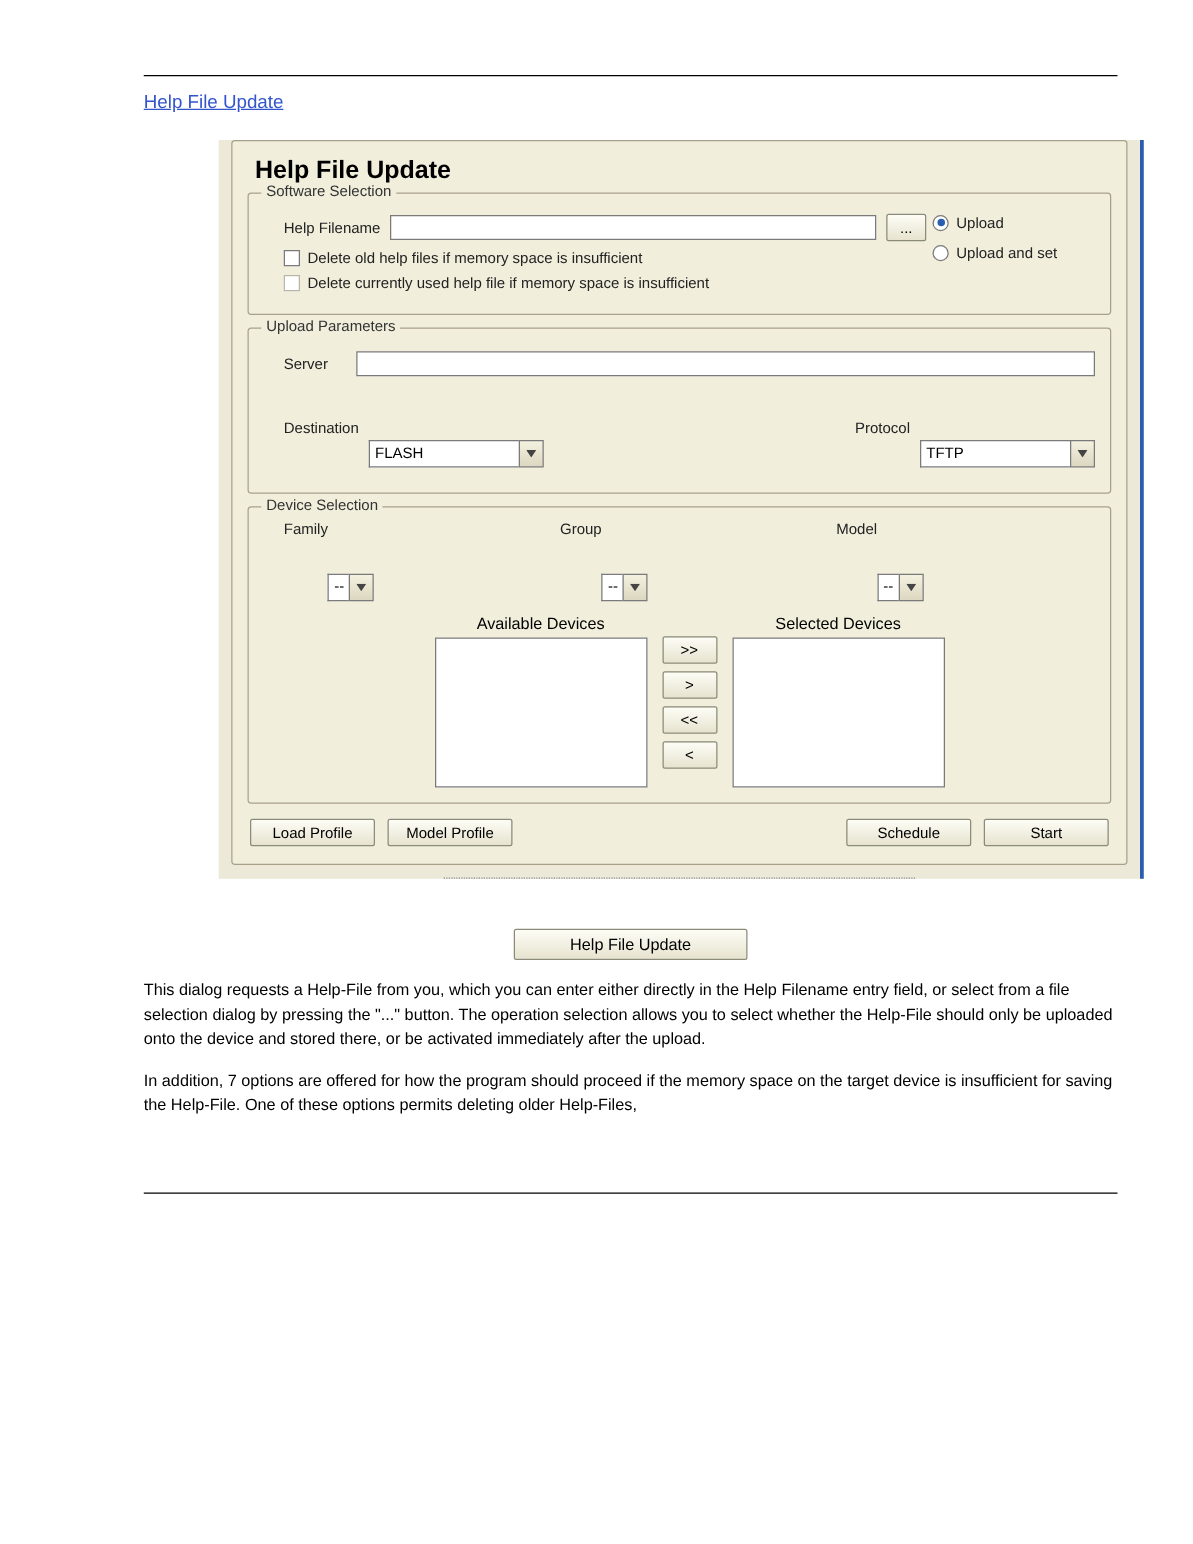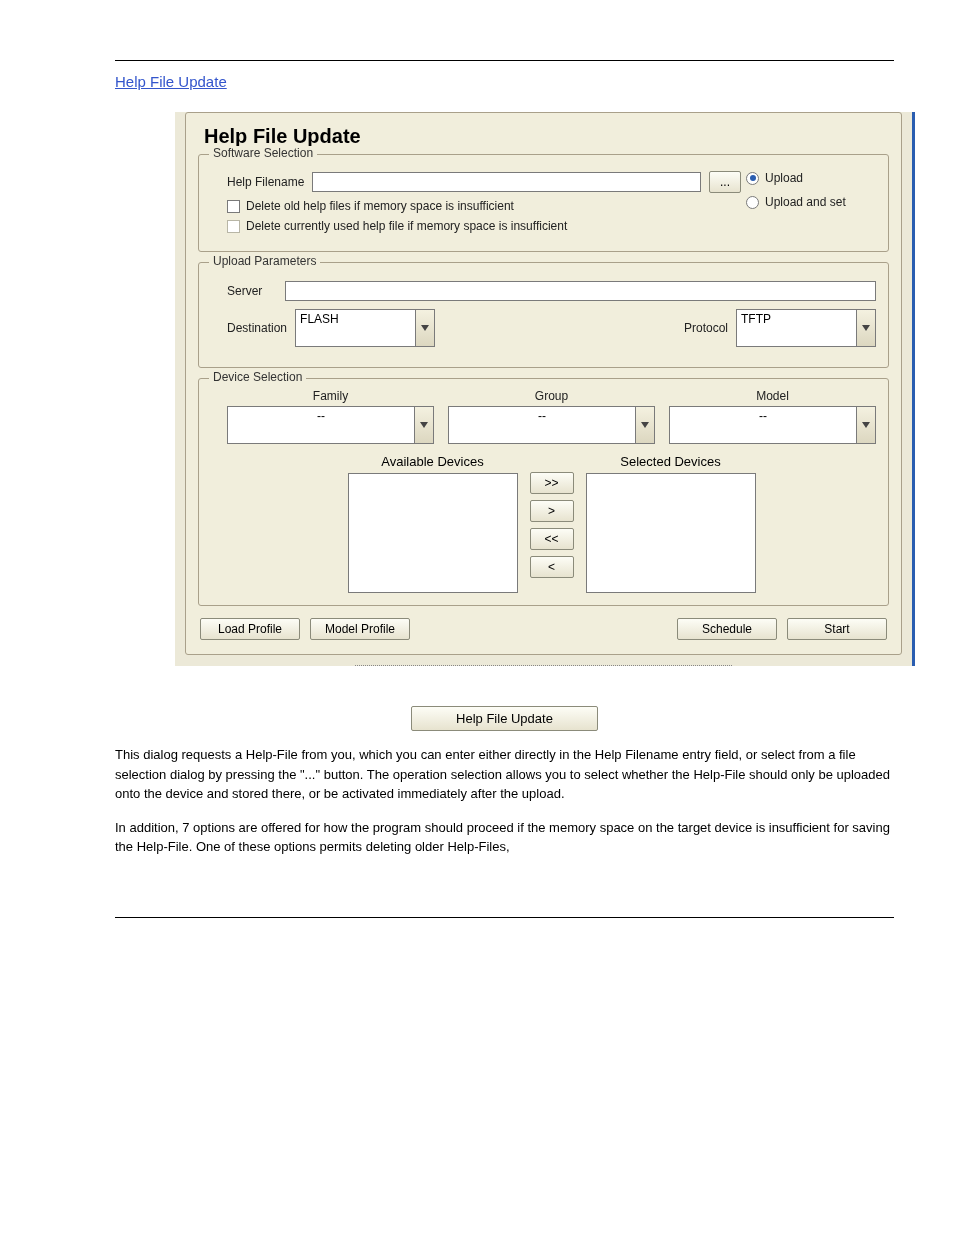--- a/index.html
+++ b/index.html
@@ -119,21 +119,22 @@
     width: 6px;
     height: 6px;
     border-radius: 50%;
     background: #2a5db0;
   }
   .disabled { color: #9a9a90; }
   .disabled .checkbox { border-color: #b8b6a6; }
   .select-wrap {
     display: flex;
     align-items: stretch;
-    height: 38px;
+    height: 22px;
+    margin-top: 43px;
   }
   .select-input {
     border: 1px solid #7a7a7a;
     background: #fff;
     font-size: 12px;
     padding: 2px 4px;
     border-right: none;
   }
   .select-arrow {
     width: 20px;
@@ -158,21 +159,21 @@
     display: flex;
     align-items: center;
     gap: 6px;
     margin: 4px 0 10px 0;
   }
   .upload-params .row { margin: 8px 0; }
   .device-cols {
     display: flex;
     gap: 14px;
   }
-  .device-col { flex: 1; display: flex; flex-direction: column; text-align: center; }
+  .device-col { flex: 1; display: flex; flex-direction: row; }
   .device-col .label { margin-bottom: 3px; }
   .transfer-row {
     display: flex;
     align-items: flex-start;
     justify-content: center;
     gap: 12px;
     margin-top: 10px;
   }
   .listbox {
     border: 1px solid #7a7a7a;

